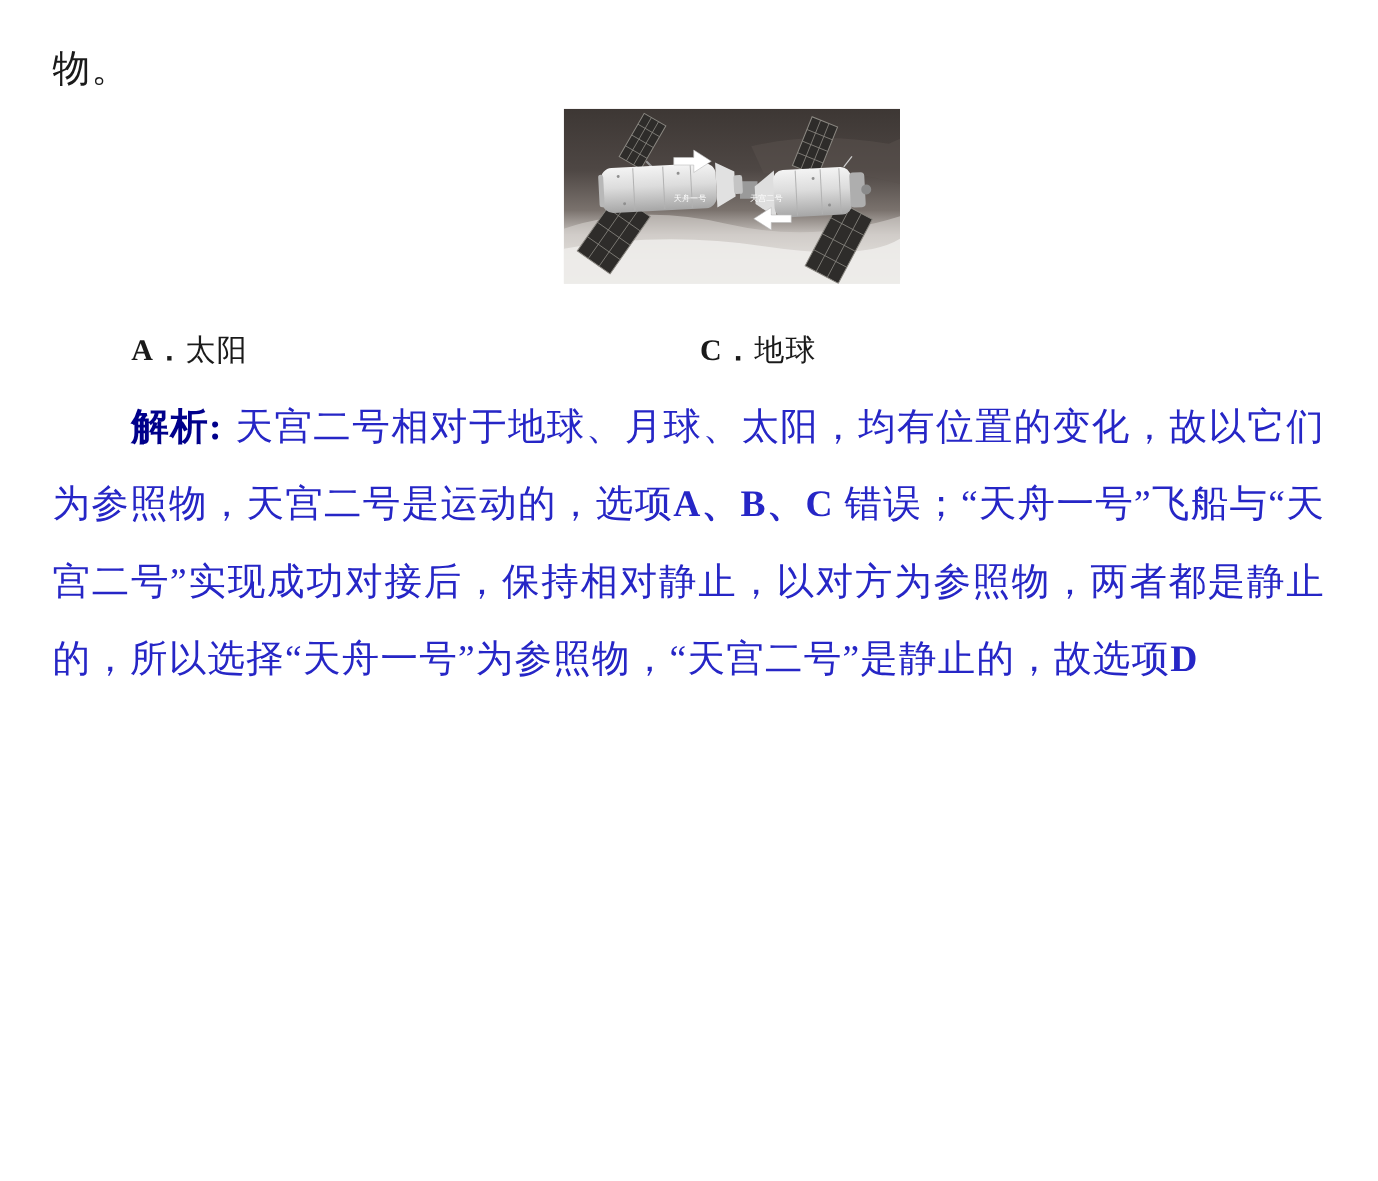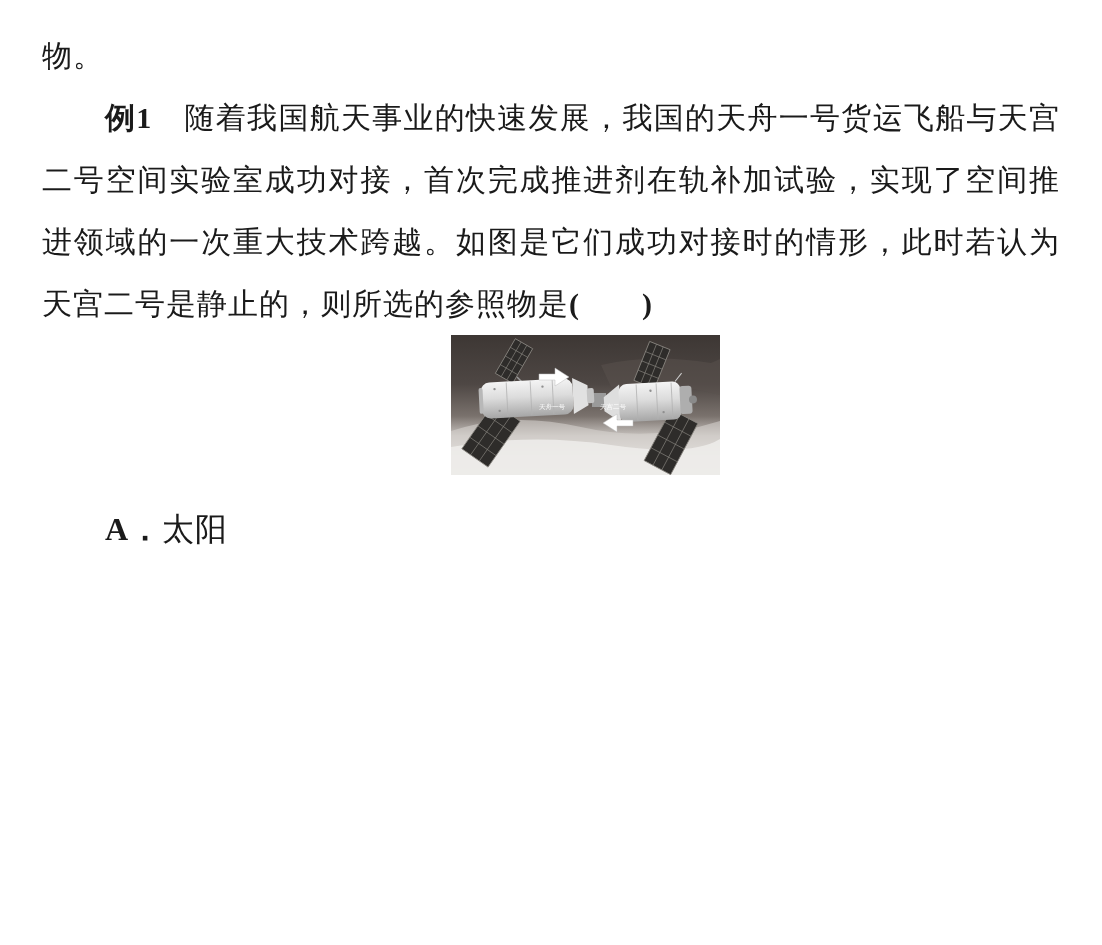--- a/index.html
+++ b/index.html
@@ -19,34 +19,33 @@
   .indent { text-indent:63px; }
   .ex-label { font-weight:bold; }
   .gap { display:inline-block; width:32px; }
   .blank { font-weight:bold; }
   .figure-wrap { margin:0; margin-left:409px; width:269px; height:140px; }
   .figure-wrap svg { display:block; }
   .options {
     display:grid; grid-template-columns:455px auto;
     padding-left:63px; margin-top:24px;
   }
-  .option { font-size:32px; line-height:60px; letter-spacing:1px; }
+  .option { font-size:24px; line-height:60px; letter-spacing:1px; }
   .opt-label { font-weight:bold; }
   .analysis { color:#2626c6; margin-top:0; }
   .an-label { font-weight:bold; color:#00008b; margin-right:10px; }
   .an-bold { font-weight:bold; }
 </style>
 </head>
 <body>
 
 <div class="page">
 
   <p class="para lead">物。</p>
 
-  <p class="para indent"><b class="ex-label">例1</b><span class="gap"></span><span>随着我国航天事业的快速发展，我国的天舟一号货运飞船与天宫二号空间实验室成功对接，首次完成推进剂在轨补加试验，实现了空间推进领域的一次重大技术跨越。如图是它们成功对接时的情形，此时若认为天宫二号是静止的，则所选的参照物是</span><span class="blank">(　　)</span></p>
 
   <figure class="figure-wrap">
     <svg viewBox="0 0 269 140" width="269" height="140">
       <defs>
         <linearGradient id="sky" x1="0" y1="0" x2="0" y2="1">
           <stop offset="0" stop-color="#3d3734"></stop>
           <stop offset="0.35" stop-color="#4e4744"></stop>
           <stop offset="0.58" stop-color="#7a726d"></stop>
           <stop offset="0.72" stop-color="#c6c1bd"></stop>
           <stop offset="0.86" stop-color="#e8e5e2"></stop>
@@ -135,16 +134,18 @@
       <polygon points="88,39 104,39 104,33 118,42 104,51 104,45 88,45" fill="#ffffff" stroke="#bdbdbd" stroke-width="0.5"></polygon>
       <polygon points="152,88 166,79 166,85 182,85 182,91 166,91 166,97" fill="#ffffff" stroke="#bdbdbd" stroke-width="0.5"></polygon>
 
       <text x="101" y="74" font-size="6.5" fill="#ffffff" text-anchor="middle" font-family="Liberation Sans, sans-serif">天舟一号</text>
       <text x="162" y="74" font-size="6.5" fill="#ffffff" text-anchor="middle" font-family="Liberation Sans, sans-serif">天宫二号</text>
     </svg>
   </figure>
 
   <div class="options">
     <div class="option"><span class="opt-label">A．</span><span>太阳</span></div>
+    <div class="option"><span class="opt-label">C．</span><span>地球</span></div>
   </div>
 
+  <p class="para indent analysis"><b class="an-label">解析:</b><span>天宫二号相对于地球、月球、太阳，均有位置的变化，故以它们为参照物，天宫二号是运动的，选项</span><b class="an-bold">A、B、C</b><span> 错误；“天舟一号”飞船与“天宫二号”实现成功对接后，保持相对静止，以对方为参照物，两者都是静止的，所以选择“天舟一号”为参照物，“天宫二号”是静止的，故选项</span><b class="an-bold">D</b></p>
 
 </div>
 
 </body></html>

